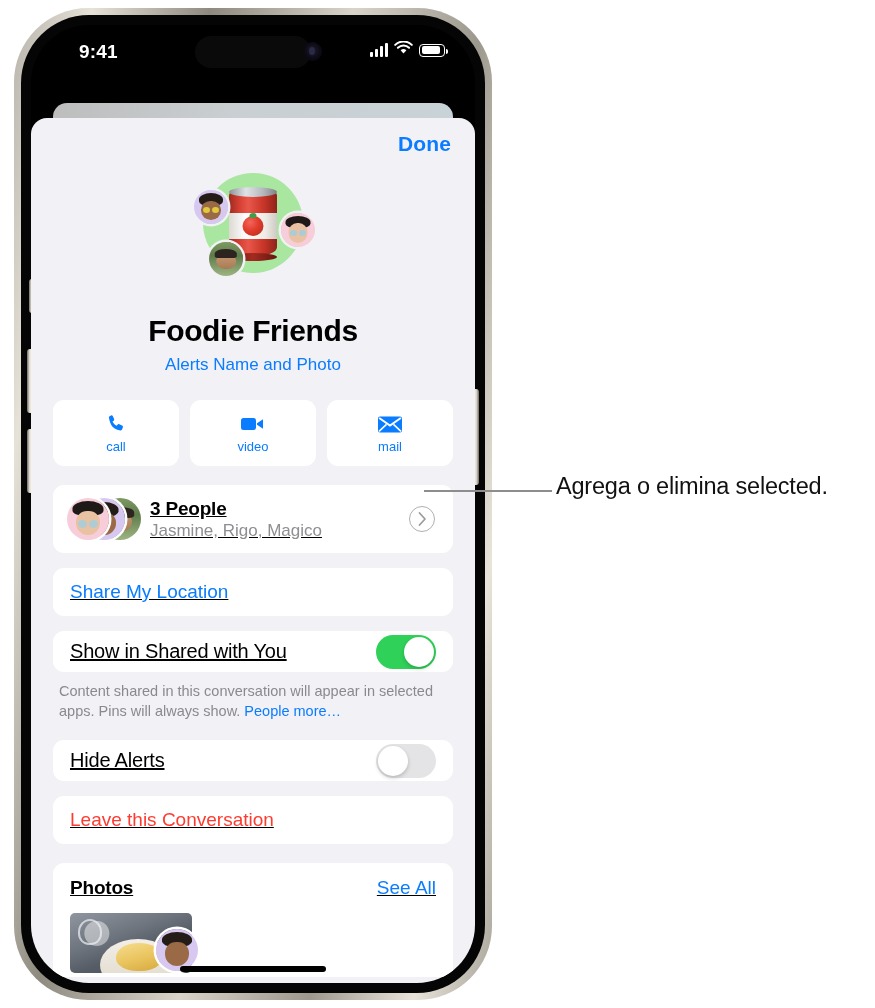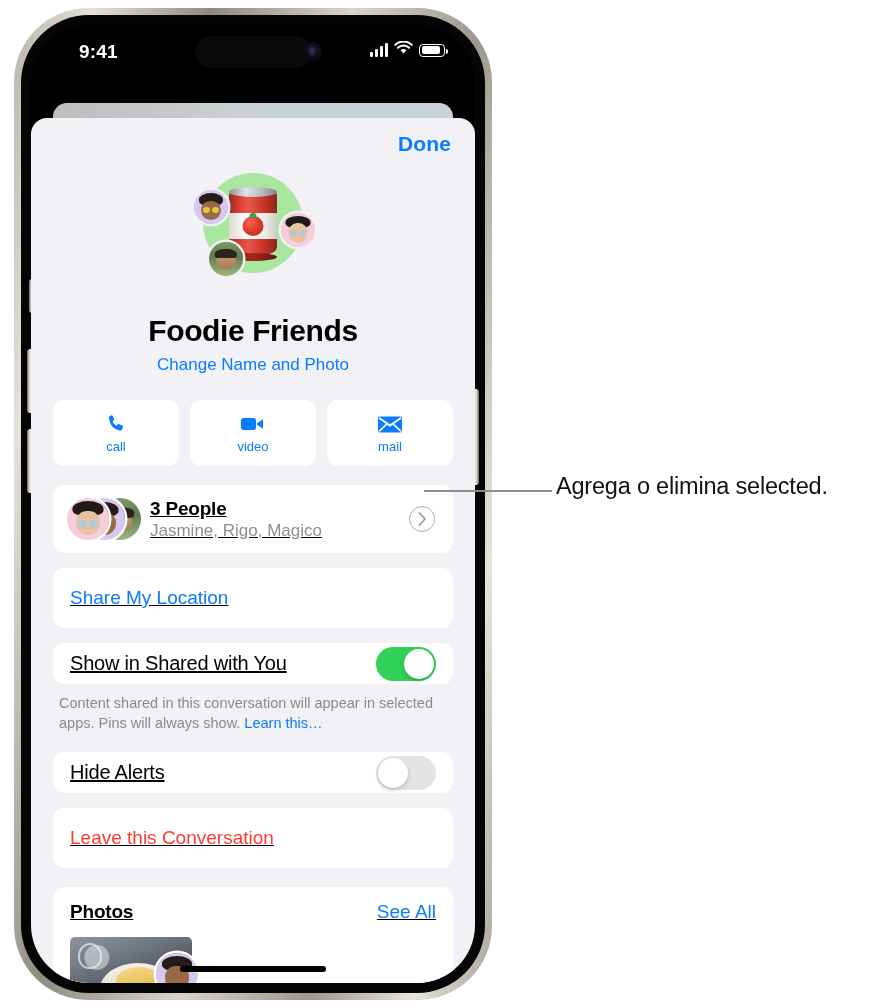--- a/index.html
+++ b/index.html
@@ -234,21 +234,21 @@
   .people-text { margin-left: 9px; }
   .people-title { font-size: 19px; font-weight: bold; color:#000; letter-spacing:-.2px; }
   .people-sub { font-size: 17px; color: #8e8e93; margin-top: 1px; }
   .chev-circle {
     position: absolute; right: 18px; top: 50%; transform: translateY(-50%);
     width: 26px; height: 26px; border-radius: 50%;
     border: 1.6px solid #b0b0b0;
     display: flex; align-items: center; justify-content: center;
   }
 
-  .link-row { height: 60px; display: flex; align-items: center; padding: 0 17px; }
+  .link-row { height: 48px; display: flex; align-items: center; padding: 0 17px; }
   .link-blue { font-size: 19px; color: #0a7cff; }
   .link-red  { font-size: 19px; color: #ff3b30; }
 
   .toggle-row { height: 41px; display: flex; align-items: center; padding: 0 17px; }
   .toggle-label { font-size: 20px; color: #000; flex: 1; letter-spacing: -.2px; }
   .switch { position: relative; width: 60px; height: 34px; border-radius: 17px; flex:none; }
   .switch.on  { background: #30d158; }
   .switch.off { background: #e4e4e6; }
   .knob {
     position: absolute; top: 2px; width: 30px; height: 30px; border-radius: 50%;
@@ -390,21 +390,21 @@
                   </div>
                 </div>
               </div>
 
               <div class="mini-av mini-c">
                 <div class="photo-av"></div>
               </div>
             </div>
 
             <div class="group-name">Foodie Friends</div>
-            <div class="change-link">Change Name and Photo</div>
+            <div class="change-link">Alerts Name and Photo</div>
 
             <div class="actions">
               <div class="action-btn">
                 <span class="action-ico">
                   <svg width="22" height="22" viewBox="0 0 24 24">
                       <path fill="#0a7cff" d="M6.6 2.6c.8-.3 1.7.1 2 .9l1.3 3c.3.7.1 1.5-.5 2l-1.2.9c.9 2 2.5 3.6 4.5 4.5l.9-1.2c.5-.6 1.3-.8 2-.5l3 1.3c.8.3 1.2 1.2.9 2l-.8 2.3c-.3.8-1 1.3-1.8 1.2C9.9 18.3 5.7 14.1 4.3 5.2c-.1-.8.4-1.6 1.2-1.9z"></path>
                     </svg>
                 </span>
                 <span class="action-label">call</span>
               </div>
@@ -479,21 +479,21 @@
             <div class="card">
               <div class="toggle-row">
                 <span class="toggle-label">Show in Shared with You</span>
                 <span class="switch on">
                     <span class="knob"></span>
                   </span>
               </div>
             </div>
             <div class="footnote">
               <span>Content shared in this conversation will appear in selected apps. Pins will always show.</span>
-              <span class="more">Learn this…</span>
+              <span class="more">People more…</span>
             </div>
 
             <div class="gap-l"></div>
 
             <div class="card">
               <div class="toggle-row">
                 <span class="toggle-label">Hide Alerts</span>
                 <span class="switch off">
                     <span class="knob"></span>
                   </span>

